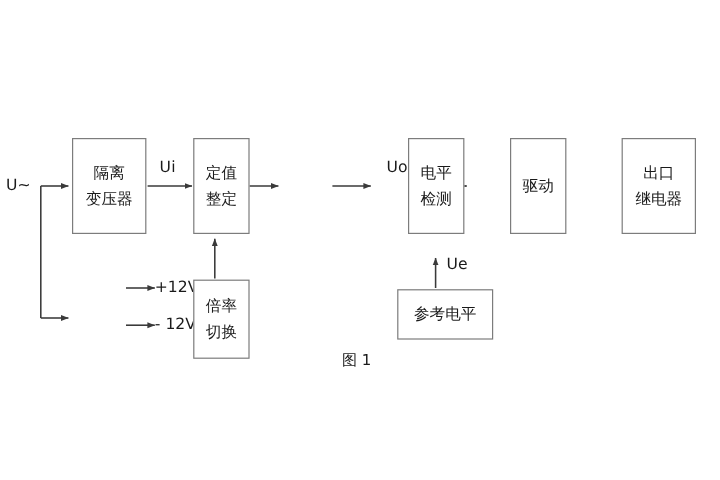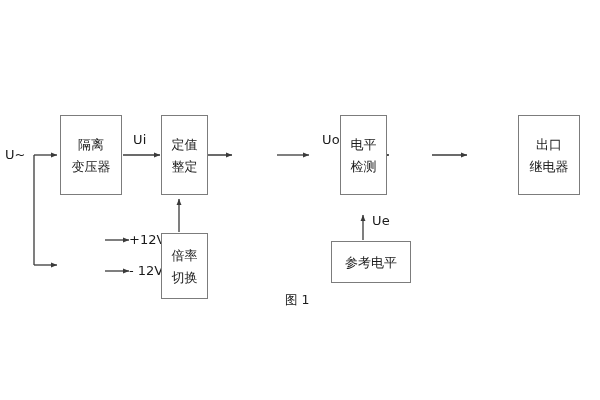--- a/index.html
+++ b/index.html
@@ -112,20 +112,23 @@
   </div>
 
 
   <div class="sig-label" style="left:322px; top:132px;text-align:center;">Uo</div>
 
   <div class="block" style="left:340px; top:115px; width:47px; height:80px;">
     <span class="line1">电平</span>
     <span class="line2">检测</span>
   </div>
 
+  <div class="block single-line" style="left:425px; top:115px; width:47px; height:80px;">
+    <span class="line1">驱动</span>
+  </div>
 
   <div class="block" style="left:518px; top:115px; width:62px; height:80px;">
     <span class="line1">出口</span>
     <span class="line2">继电器</span>
   </div>
 
 
   <div class="rail-label" style="left:129px; top:232px;">+12V</div>
 
   <div class="rail-label" style="left:129px; top:263px;">- 12V</div>

